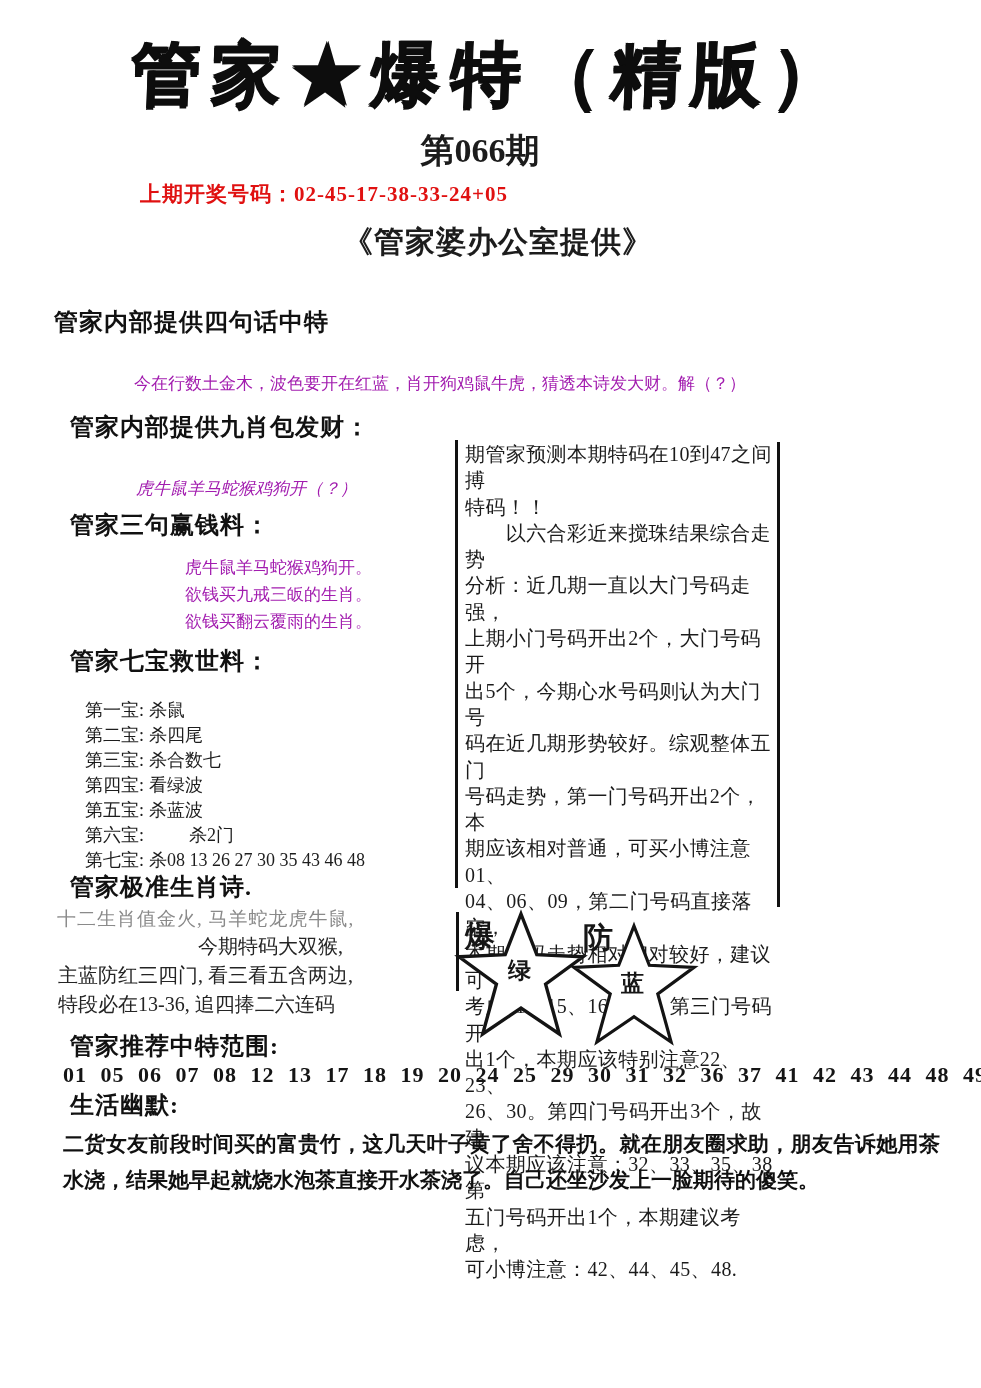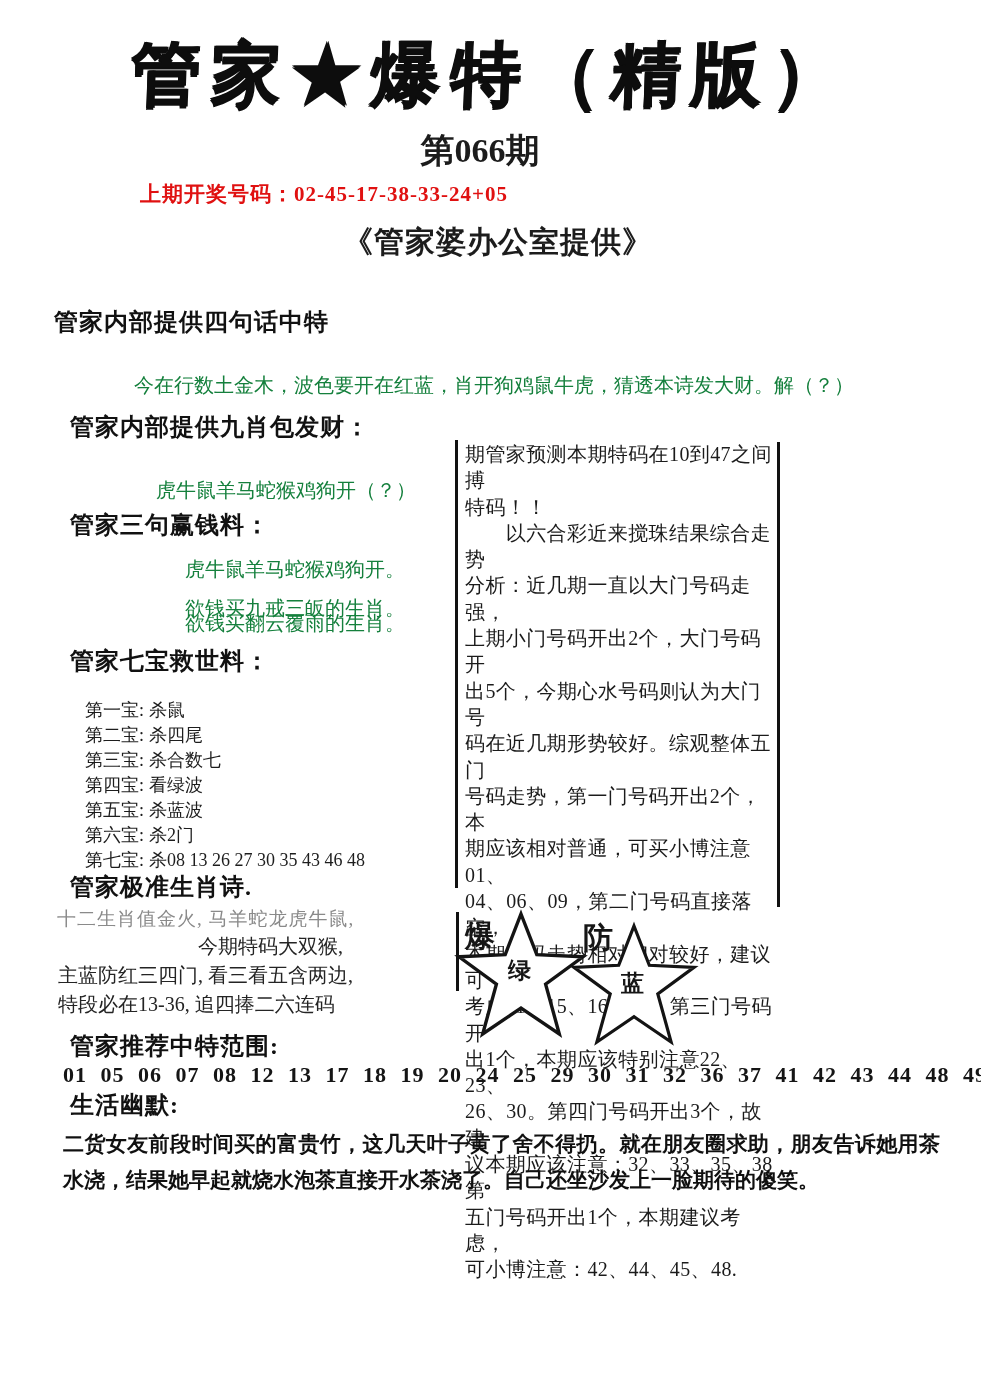--- a/index.html
+++ b/index.html
@@ -41,21 +41,21 @@
     text-align: center;
     font-size: 30px; font-weight: 600;
     letter-spacing: 1px;
   }
 
   .h-sec {
     font-size: 24px; font-weight: 800;
     color: #111; letter-spacing: 1px;
     white-space: nowrap;
   }
-  .body-line { font-size: 20px; color: #15803d; white-space: nowrap; }
+  .body-line { font-size: 17px; color: #a21caf; white-space: nowrap; }
 
   .treasure-row { display: flex; font-size: 18px; color: #1d1d1d; white-space: nowrap; margin-top: 8px; }
   .treasure-row .t-label { width: 64px; }
   .treasure-row .t-value { }
 
   .poem-faint {
     font-size: 19px; color: #8a8a8a; white-space: nowrap;
     letter-spacing: 1px;
     filter: blur(0.4px);
   }
@@ -90,25 +90,25 @@
 
 <div class="abs main-title">管家★爆特（精版）</div>
 <div class="abs issue">第066期</div>
 <div class="abs last-draw">上期开奖号码：02-45-17-38-33-24+05</div>
 <div class="abs provider">《管家婆办公室提供》</div>
 
 <div class="abs h-sec" style="left:54px; top:306px;">管家内部提供四句话中特</div>
 <div class="abs body-line" style="left:134px; top:372px;">今在行数土金木，波色要开在红蓝，肖开狗鸡鼠牛虎，猜透本诗发大财。解（？）</div>
 
 <div class="abs h-sec" style="left:70px; top:411px;">管家内部提供九肖包发财：</div>
-<div class="abs body-line" style="left:156px; top:477px;">虎牛鼠羊马蛇猴鸡狗开（？）</div>
+<div class="abs body-line" style="left:136px; top:477px;font-style:italic;">虎牛鼠羊马蛇猴鸡狗开（？）</div>
 
 <div class="abs h-sec" style="left:70px; top:509px;">管家三句赢钱料：</div>
 <div class="abs body-line" style="left:185px; top:556px;">虎牛鼠羊马蛇猴鸡狗开。</div>
-<div class="abs body-line" style="left:185px; top:583px;margin-top:12px;">欲钱买九戒三皈的生肖。</div>
+<div class="abs body-line" style="left:185px; top:583px;">欲钱买九戒三皈的生肖。</div>
 <div class="abs body-line" style="left:185px; top:610px;">欲钱买翻云覆雨的生肖。</div>
 
 <div class="abs h-sec" style="left:70px; top:645px;">管家七宝救世料：</div>
 
 <div class="abs treasure-row" style="left:85px; top:690px;">
   <span class="t-label">第一宝:</span>
   <span class="t-value">杀鼠</span>
 </div>
 <div class="abs treasure-row" style="left:85px; top:715px;">
   <span class="t-label">第二宝:</span>
@@ -119,21 +119,21 @@
   <span class="t-value">杀合数七</span>
 </div>
 <div class="abs treasure-row" style="left:85px; top:765px;">
   <span class="t-label">第四宝:</span>
   <span class="t-value">看绿波</span>
 </div>
 <div class="abs treasure-row" style="left:85px; top:790px;">
   <span class="t-label">第五宝:</span>
   <span class="t-value">杀蓝波</span>
 </div>
-<div class="abs treasure-row" style="left:85px; top:815px;">
+<div class="abs treasure-row" style="left:85px; top:815px;gap:40px;">
   <span class="t-label">第六宝:</span>
   <span class="t-value">杀2门</span>
 </div>
 <div class="abs treasure-row" style="left:85px; top:840px;">
   <span class="t-label">第七宝:</span>
   <span class="t-value">杀08 13 26 27 30 35 43 46 48</span>
 </div>
 
 <div class="abs h-sec" style="left:70px; top:871px; filter: blur(0.3px);">管家极准生肖诗.</div>
 <div class="abs poem-faint" style="left:57px; top:906px;font-family:Liberation Serif, serif;">十二生肖值金火, 马羊蛇龙虎牛鼠,</div>

